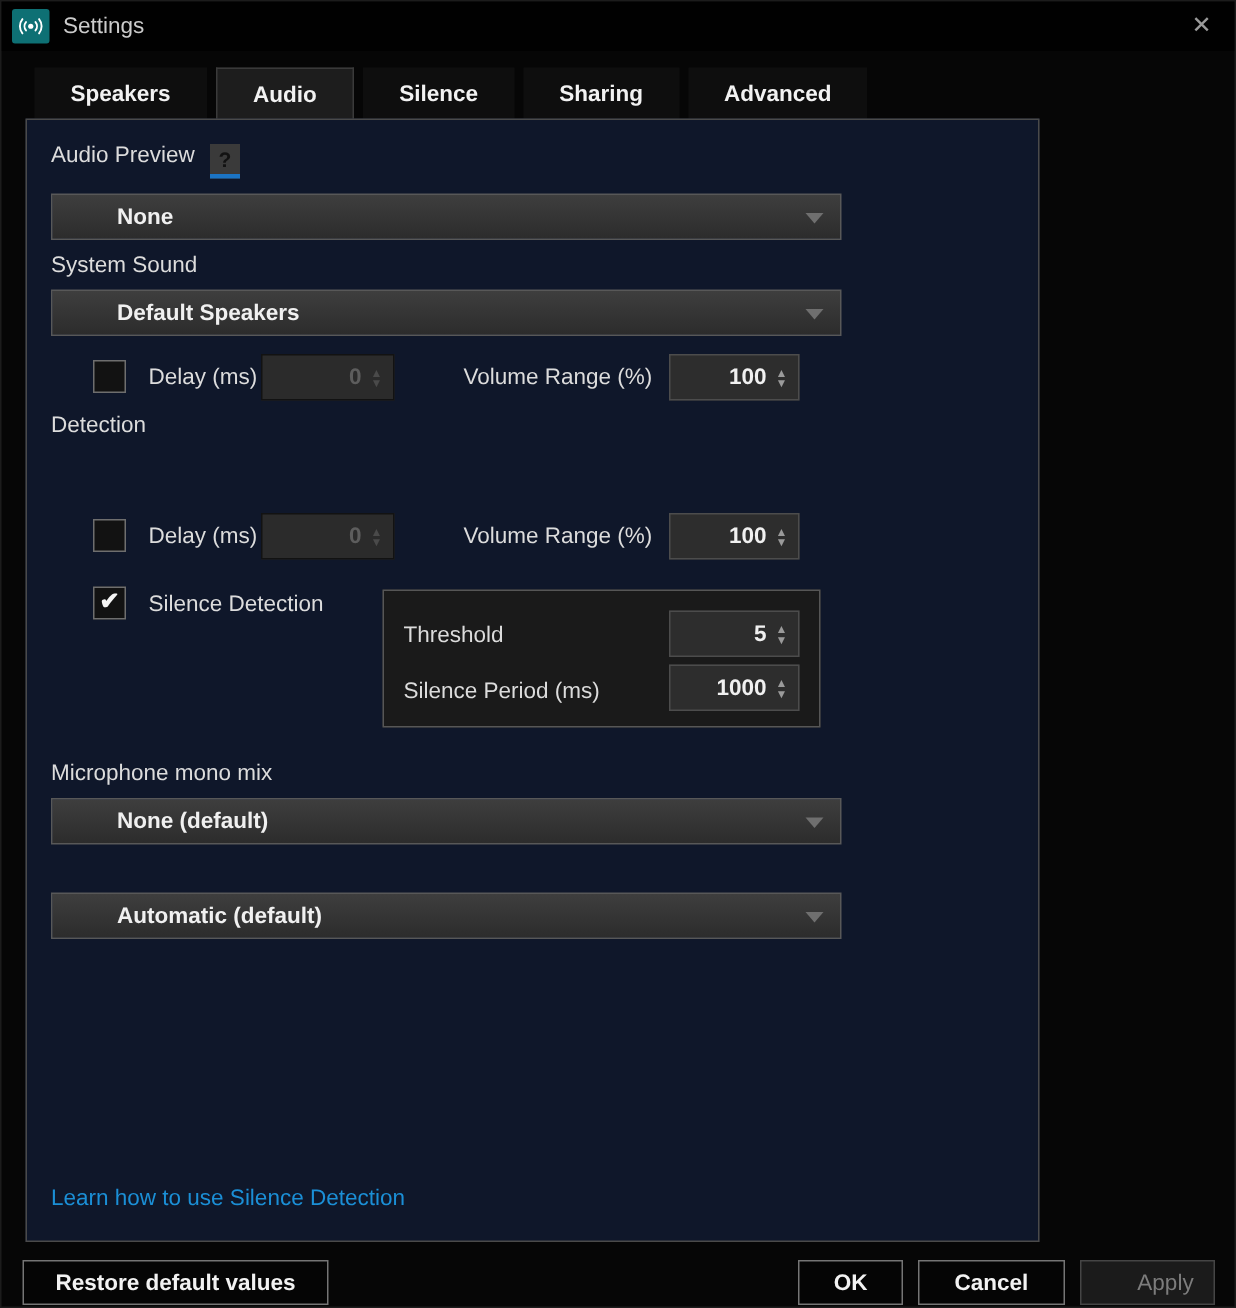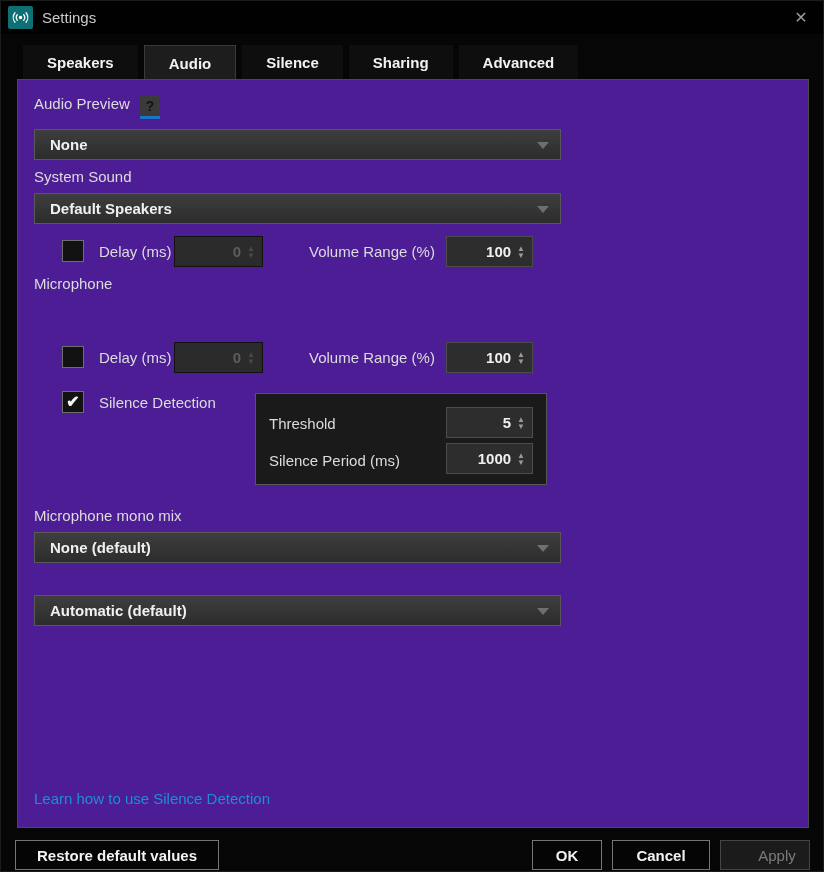--- a/index.html
+++ b/index.html
@@ -33,33 +33,33 @@
     height:35px; padding:0 24px; display:flex; align-items:center;
     background:#0e0e0e; color:#f2f2f2; font-size:15px; font-weight:bold;
     cursor:pointer;
   }
   .tab.active {
     background:#1d1d1d;
     border:1px solid #3a3a3a; border-bottom:none;
   }
   
   .panel {
-    position:absolute; left:16px; top:78px; width:792px; height:749px;
-    background:#4c1d95; border:1px solid #4a4a4a;
+    position:absolute; left:16px; top:78px; width:676px; height:749px;
+    background:#0f172a; border:1px solid #4a4a4a;
   }
   .lbl { position:absolute; color:#dcdcdc; font-size:15px; line-height:18px; white-space:nowrap; }
   .help-icon {
     position:absolute; width:20px; height:23px; background:#3a3a3a;
     color:#121212; font-weight:bold; font-size:14px; text-align:center; line-height:20px;
     border-bottom:3px solid #1b74c4; cursor:pointer;
   }
   .dropdown {
     position:absolute; left:16px; width:527px; height:31px;
     background:linear-gradient(#3e3e3e,#2c2c2c);
-    border:1px solid #585858; display:flex; align-items:center; cursor:pointer;
+    border:1px solid #585858; display:flex; align-items:center; cursor:pointer;padding-left:28px;
   }
   .dd-text { color:#f0f0f0; font-size:15px; font-weight:bold; margin-left:15px; }
   .dd-arrow {
     position:absolute; right:11px; top:12px; width:0; height:0;
     border-left:6px solid transparent; border-right:6px solid transparent;
     border-top:7px solid #6f6f6f;
   }
   .checkbox {
     position:absolute; width:22px; height:22px; background:#121212;
     border:1px solid #6e6e6e; cursor:pointer;
@@ -147,21 +147,21 @@
     </div>
     <span class="lbl" style="left:291px; top:163px;">Volume Range (%)</span>
     <div class="spin enabled" style="left:428px; top:156px; width:87px;">
       <span class="spin-val">100</span>
       <span class="spin-arrows">
         <span>▲</span>
         <span>▼</span>
       </span>
     </div>
 
-    <span class="lbl" style="left:16px; top:195px;">Microphone</span>
+    <span class="lbl" style="left:16px; top:195px;">Detection</span>
 
 
     <span class="checkbox" style="left:44px; top:266px;"></span>
     <span class="lbl" style="left:81px; top:269px;">Delay (ms)</span>
     <div class="spin disabled" style="left:156px; top:262px; width:89px;">
       <span class="spin-val">0</span>
       <span class="spin-arrows">
         <span>▲</span>
         <span>▼</span>
       </span>

